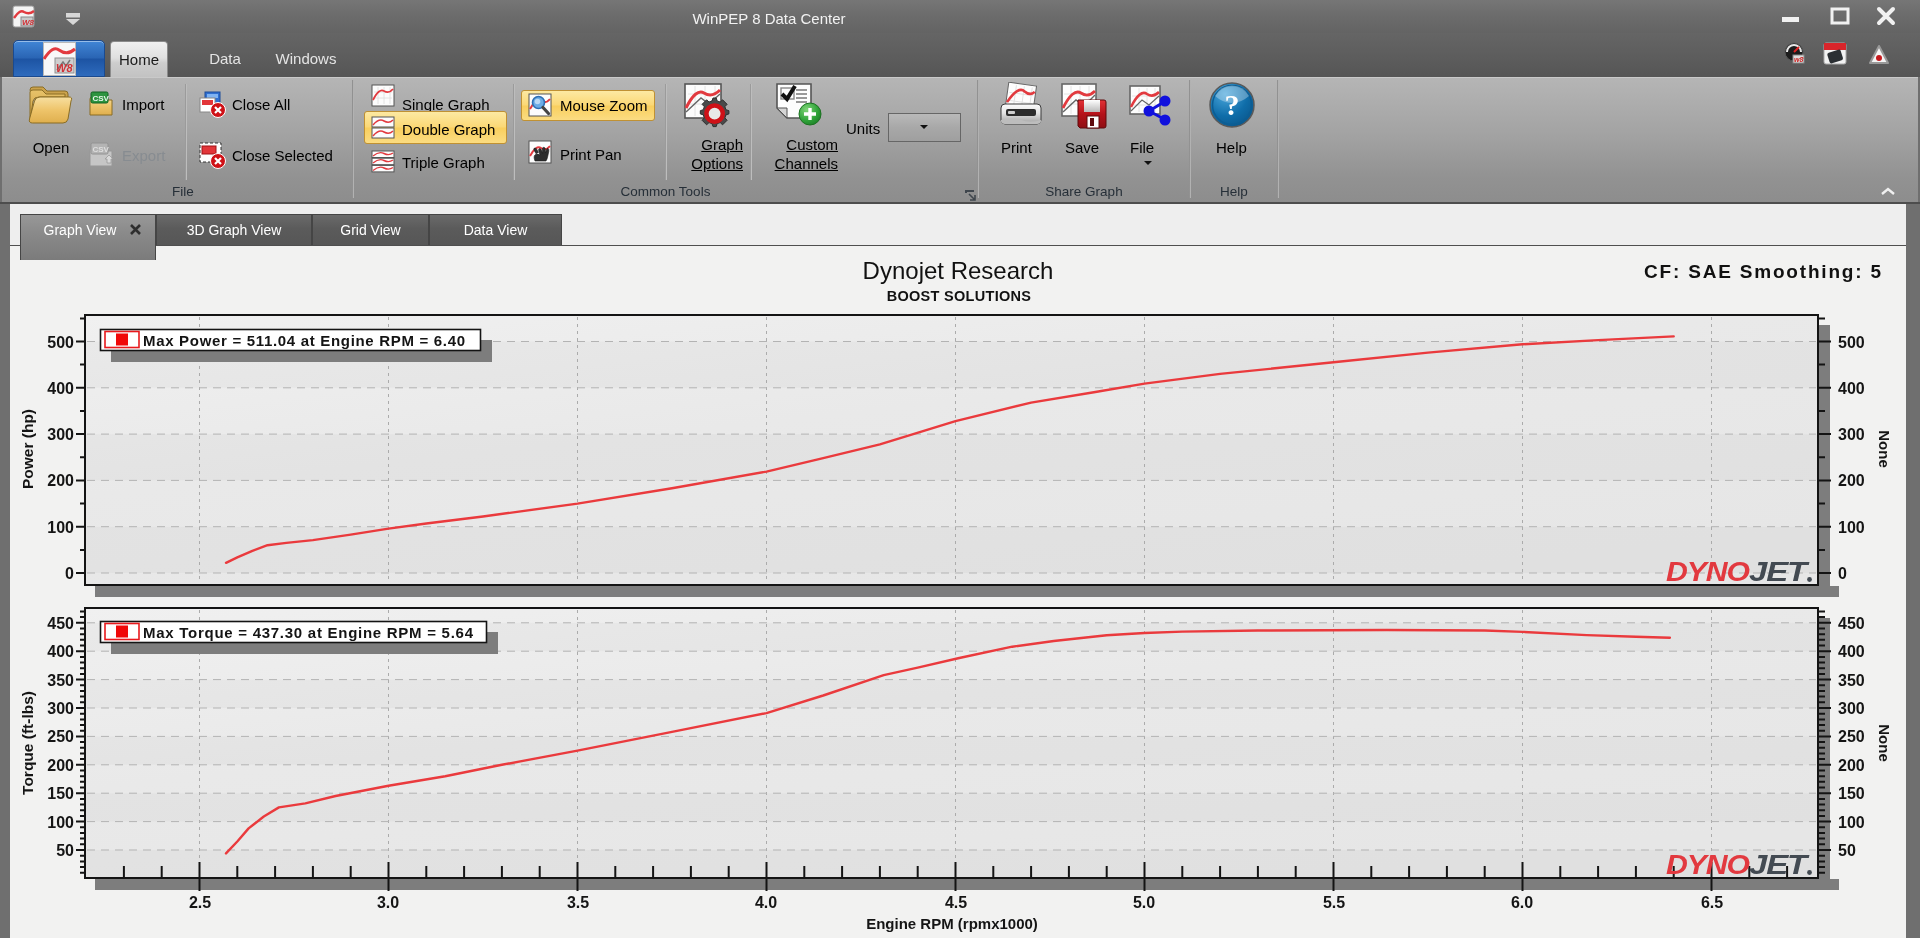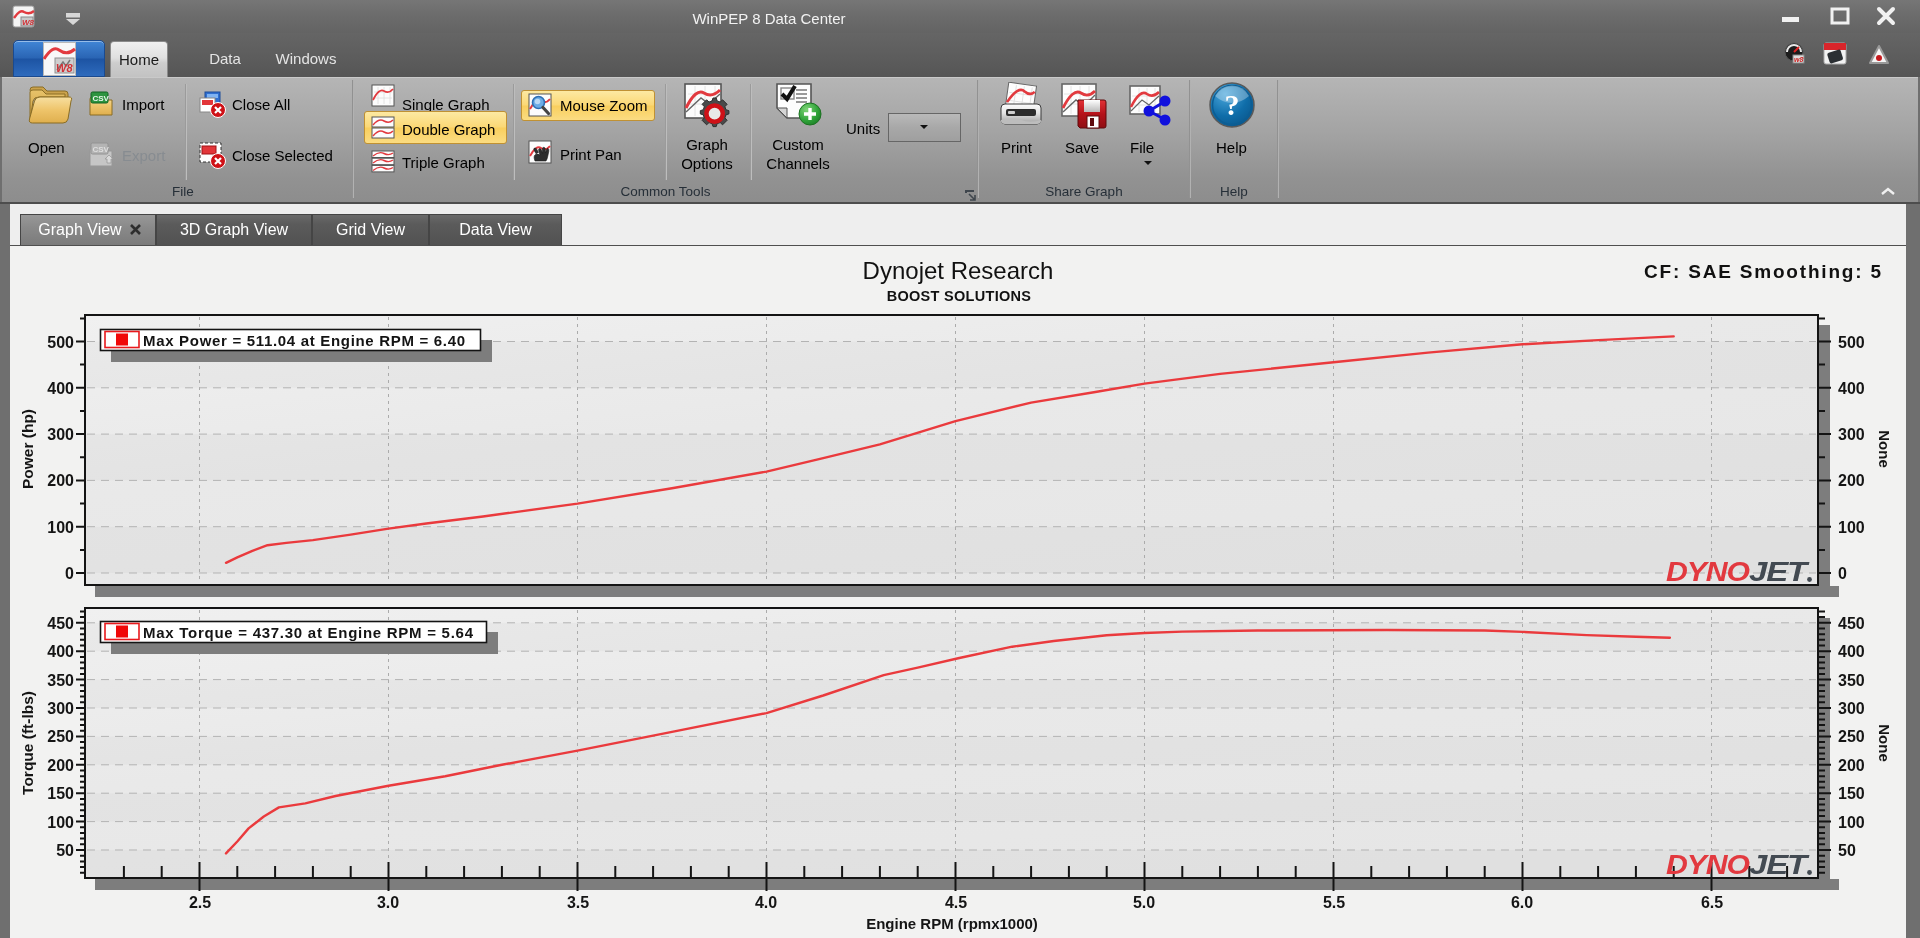--- a/index.html
+++ b/index.html
@@ -25,27 +25,27 @@
 .tab.active { background:linear-gradient(#f0f0f0,#e0e0e0 45%,#cdcdcd 60%,#c2c2c2);
   border-radius:4px 4px 0 0; color:#1a1a1a; border:1px solid #8b8b8b; border-bottom:none; }
 
 
 .gsep { top:80px; width:2px; height:118px;
   background:linear-gradient(90deg,#818181,#c2c2c2); }
 .csep { top:84px; width:1px; height:96px; background:#9b9b9b;
   box-shadow:1px 0 0 #bdbdbd; }
 .glabel { top:184px; height:16px; font-size:13.5px; color:#262f38; text-align:center; }
 .btext { font-size:15px; color:#000000; }
-.big { text-align:center; }
+.big { text-align:right;text-decoration:underline; }
 .hl { border:1px solid #c09133; border-radius:3px;
   background:linear-gradient(#fde9a2,#fbd876 48%,#f9cf5e 52%,#fbdc82); }
 .ddown { width:0; height:0; border-left:4px solid transparent; border-right:4px solid transparent; border-top:4px solid #111; }
 
 
-.vtab { top:214px; height:31px; font-size:16px; color:#fff; text-align:center;
+.vtab { top:214px; height:46px; font-size:14px; color:#fff; text-align:center;
   background:linear-gradient(#6a6a6a,#5b5b5b 30%,#525252); border:1px solid #454545; border-bottom:none; line-height:30px; }
 .vtab.active { background:linear-gradient(#989898,#8a8a8a 40%,#7b7b7b); z-index:3; }
 #vtabline { left:10px; top:245px; width:1896px; height:1px; background:#4f4f4f; z-index:2; }
 #graphpanel { left:10px; top:246px; width:1896px; height:692px; background:#f2f2f1; }
 </style></head>
 <body>
 <div class="abs" id="titlebar"></div>
 <div class="abs" id="titletext">WinPEP 8 Data Center</div>
 <div class="abs" id="tabrow"></div>
 <div class="abs" id="ribbon"></div>
@@ -115,21 +115,21 @@
 <svg class="abs" style="left:964px;top:189px" width="14" height="13" viewBox="0 0 14 13">
  <path d="M2 4 V2 H10" stroke="#3f464d" stroke-width="2" fill="none"></path>
  <path d="M5 5 L11 11 M11 6 V11 H6" stroke="#3f464d" stroke-width="1.6" fill="none"></path>
 </svg>
 
 <svg class="abs" style="left:27px;top:84px" width="48" height="42" viewBox="0 0 48 42">
  <path d="M3 6 Q3 3 6 3 L16 3 L20 7 L38 7 Q41 7 41 10 L41 14 L6 14 Z" fill="#caa24c" stroke="#8a6d25"></path>
  <path d="M3 38 L3 8 Q3 6 6 6 L15 6 L19 10 L38 10 L38 13 L12 13 Q7 13 6 17 L3 38" fill="url(#foldback)" stroke="#8a6d25"></path>
  <path d="M44 17 Q46 13 42 13 L13 13 Q8.5 13 7.5 17 L2.5 35 Q1.5 39 5.5 39 L36 39 Q40 39 41 35 Z" fill="url(#foldfront)" stroke="#8a6d25"></path>
 </svg>
-<div class="abs btext" style="left:28px;top:139px;width:46px;text-align:left">Open</div>
+<div class="abs btext" style="left:28px;top:139px;width:46px;text-align:center">Open</div>
 <svg class="abs" style="left:88px;top:91px" width="27" height="26" viewBox="0 0 27 26">
  <path d="M2 24 L2 8 Q2 6 4 6 L10 6 L13 9 L24 9 L24 24 Z" fill="url(#foldfront)" stroke="#8a6d25"></path>
  <rect x="3" y="1" width="17" height="11" rx="1.5" fill="#2d9440" stroke="#116322"></rect>
  <text x="4.5" y="9.5" font-size="8" font-weight="bold" fill="#eaf6ec">CSV</text>
 </svg>
 <div class="abs btext" style="left:122px;top:96px">Import</div>
 <svg class="abs" style="left:88px;top:142px" width="27" height="26" viewBox="0 0 27 26">
  <path d="M2 24 L2 8 Q2 6 4 6 L10 6 L13 9 L24 9 L24 24 Z" fill="#c6c6c6" stroke="#979797"></path>
  <rect x="3" y="1" width="17" height="11" rx="1.5" fill="#b4b4b4" stroke="#929292"></rect>
  <text x="4.5" y="9.5" font-size="8" font-weight="bold" fill="#dedede">CSV</text>

